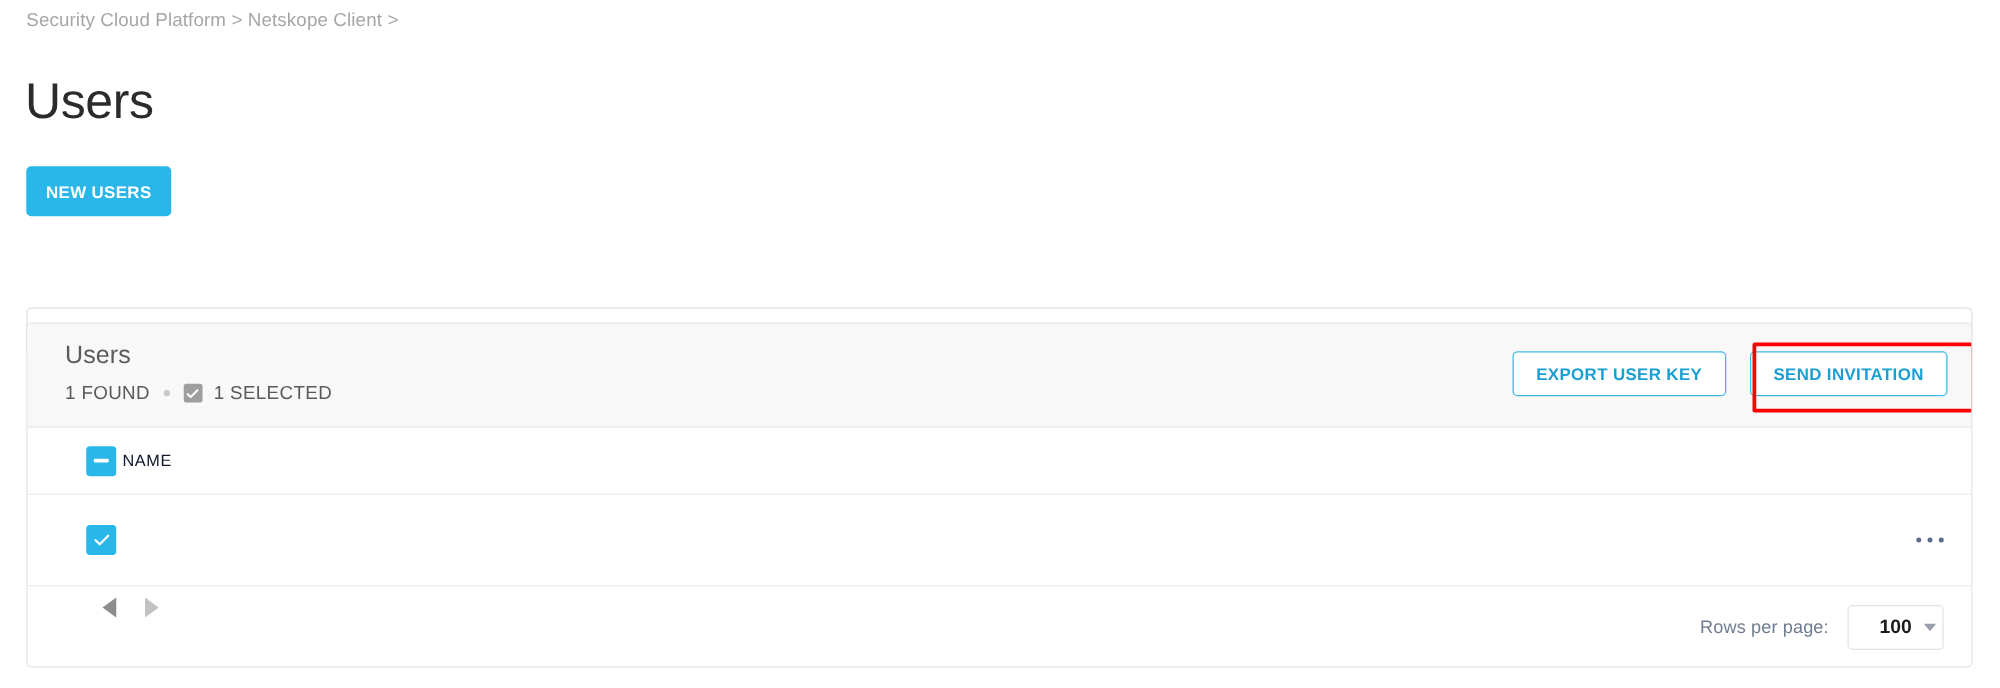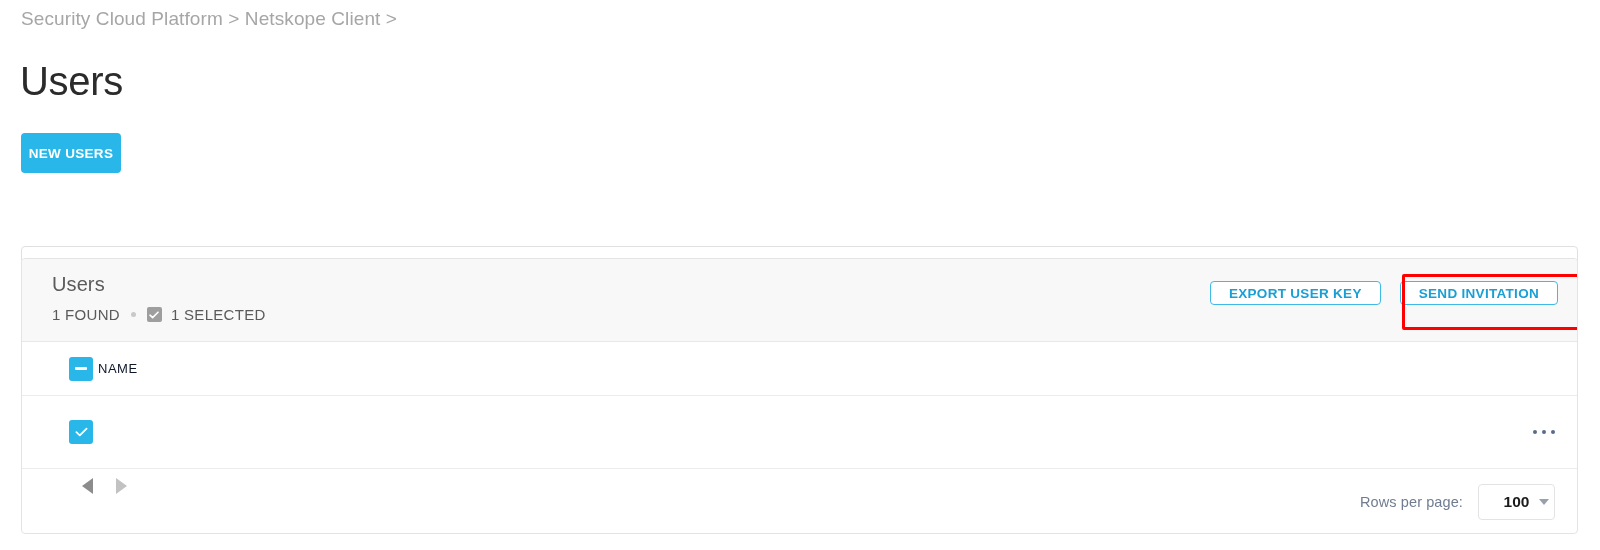--- a/index.html
+++ b/index.html
@@ -15,21 +15,21 @@
     color: #333333;
     overflow: hidden;
     position: relative;
   }
 
   
   .breadcrumb {
     position: absolute;
     left: 21px;
     top: 8px;
-    font-size: 19px;
+    font-size: 15px;
     color: #a6a6a6;
     letter-spacing: 0.1px;
     white-space: nowrap;
   }
 
   
   .page-title {
     position: absolute;
     left: 20px;
     top: 30px;
@@ -38,21 +38,21 @@
     color: #2b2b2b;
     letter-spacing: -0.3px;
     line-height: 1.2;
   }
 
   
   .new-users-btn {
     position: absolute;
     left: 21px;
     top: 133px;
-    width: 100px;
+    width: 116px;
     height: 40px;
     background: #29b6e8;
     border: none;
     border-radius: 4px;
     color: #ffffff;
     font-size: 13.5px;
     font-weight: bold;
     letter-spacing: 0.3px;
     cursor: pointer;
     display: flex;
@@ -168,21 +168,21 @@
   .meta-selected { font-weight: 400; }
 
   .header-actions {
     position: absolute;
     right: 19px;
     top: 22px;
     display: flex;
     align-items: center;
   }
   .outline-btn {
-    height: 24px;
+    height: 36px;
     border: 1px solid #3fb9e5;
     border-radius: 4px;
     background: #ffffff;
     color: #1a9fd4;
     font-size: 13.5px;
     font-weight: bold;
     letter-spacing: 0.3px;
     padding: 0 18px;
     display: flex;
     align-items: center;

